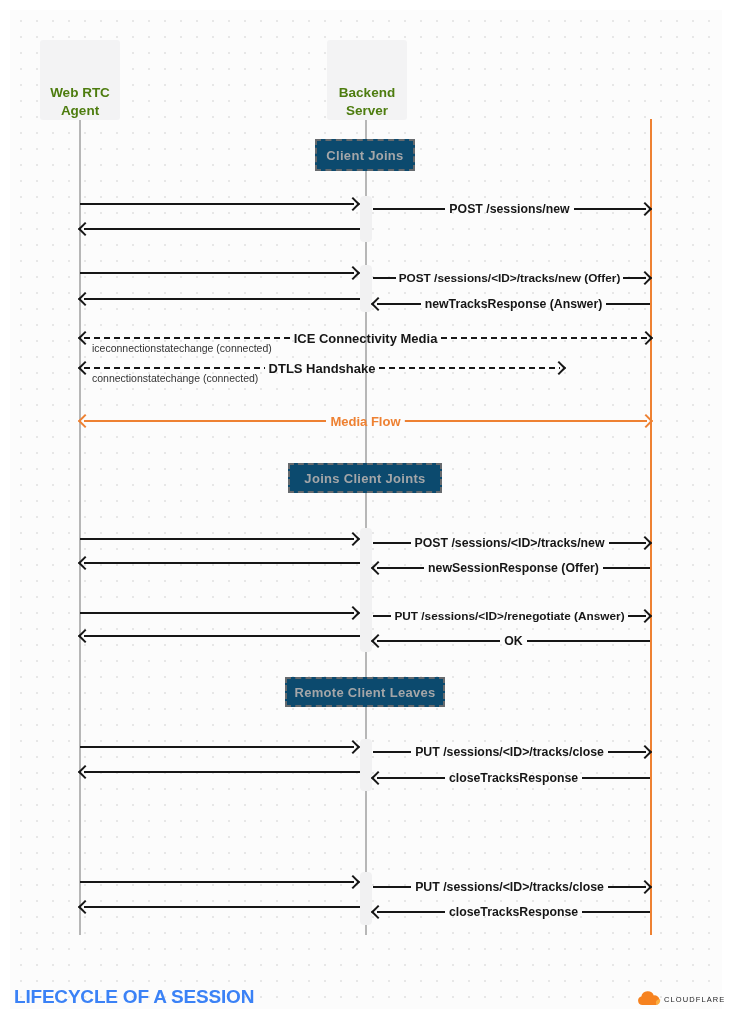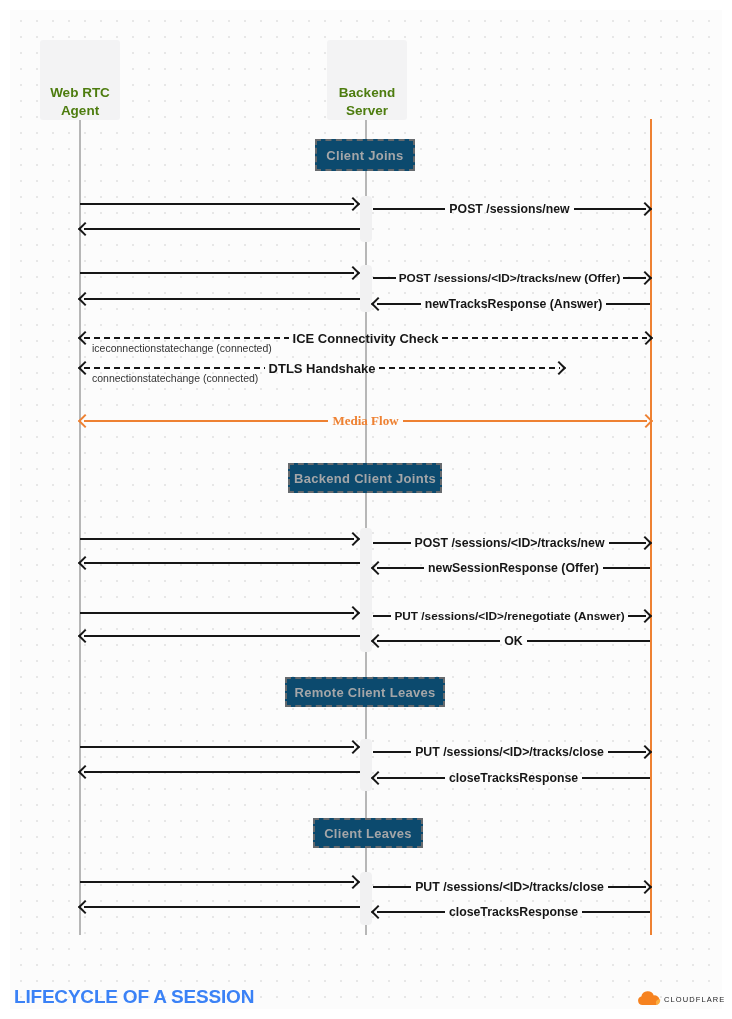--- a/index.html
+++ b/index.html
@@ -25,21 +25,21 @@
   
   .msg{position:absolute;display:flex;align-items:center;height:16px;color:#161616;}
   .msg .ln{flex:1 1 auto;min-width:3px;height:2.5px;background:#161616;}
   .msg .dln{flex:1 1 auto;min-width:3px;height:2.6px;
         background:repeating-linear-gradient(90deg,#161616 0 6px,transparent 6px 10px);}
   .msg .lbl{font-size:12.3px;font-weight:bold;padding:0 4px;white-space:nowrap;}
   .msg .lbl.tight{font-size:11.8px;padding:0 3px;}
   .chev{width:8px;height:8px;border:0 solid #161616;flex:0 0 auto;}
   .chev.r{border-top-width:2.5px;border-right-width:2.5px;transform:rotate(45deg);margin-left:-6px;}
   .chev.l{border-top-width:2.5px;border-left-width:2.5px;transform:rotate(-45deg);margin-right:-6px;}
-  .msg.orange{color:#ee8132;font-family:Liberation Serif, serif;}
+  .msg.orange{color:#ee8132;}
   .msg.orange .ln{background:#ee8132;}
   .msg.orange .chev{border-color:#ee8132;}
   .msg.orange .lbl{font-size:13px;}
   .msg.big .lbl{font-size:13px;}
   .evt{position:absolute;font-size:10.5px;color:#333333;white-space:nowrap;}
   
   .title{position:absolute;left:14px;top:986px;font-size:19px;font-weight:bold;color:#3b82f6;
         letter-spacing:-0.2px;white-space:nowrap;}
   .brand{position:absolute;left:637px;top:991px;display:flex;align-items:center;gap:3px;}
   .brand .brand-text{font-size:7.5px;font-weight:normal;letter-spacing:1.1px;color:#1d1d1f;}
@@ -64,28 +64,25 @@
     <span>Web RTC Agent</span>
   </div>
   <div class="participant" style="left:327px">
     <span>Backend Server</span>
   </div>
 
   <div class="phase" style="left:315px;top:139px;width:100px;height:32px">
     <span>Client Joins</span>
   </div>
   <div class="phase" style="left:288px;top:463px;width:154px;height:30px">
-    <span>Backend Client Joints</span>
+    <span>Joins Client Joints</span>
   </div>
   <div class="phase" style="left:285px;top:677px;width:160px;height:30px">
     <span>Remote Client Leaves</span>
   </div>
-  <div class="phase" style="left:313px;top:818px;width:110px;height:30px">
-    <span>Client Leaves</span>
-  </div>
 
   <div class="msg" style="left:80px;top:196px;width:278px">
     <span class="ln"></span>
       <span class="chev r"></span>
   </div>
   <div class="msg" style="left:373px;top:201px;width:277px">
     <span class="ln"></span>
       <span class="lbl">POST /sessions/new</span>
       <span class="ln"></span>
       <span class="chev r"></span>
@@ -112,21 +109,21 @@
   <div class="msg" style="left:373px;top:296px;width:277px">
     <span class="chev l"></span>
       <span class="ln"></span>
       <span class="lbl">newTracksResponse (Answer)</span>
       <span class="ln"></span>
   </div>
 
   <div class="msg big" style="left:80px;top:330px;width:571px">
     <span class="chev l"></span>
       <span class="dln"></span>
-      <span class="lbl">ICE Connectivity Check</span>
+      <span class="lbl">ICE Connectivity Media</span>
       <span class="dln"></span>
       <span class="chev r"></span>
   </div>
   <div class="evt" style="left:92px;top:342px">iceconnectionstatechange (connected)</div>
 
   <div class="msg big" style="left:80px;top:360px;width:484px">
     <span class="chev l"></span>
       <span class="dln"></span>
       <span class="lbl">DTLS Handshake</span>
       <span class="dln"></span>

